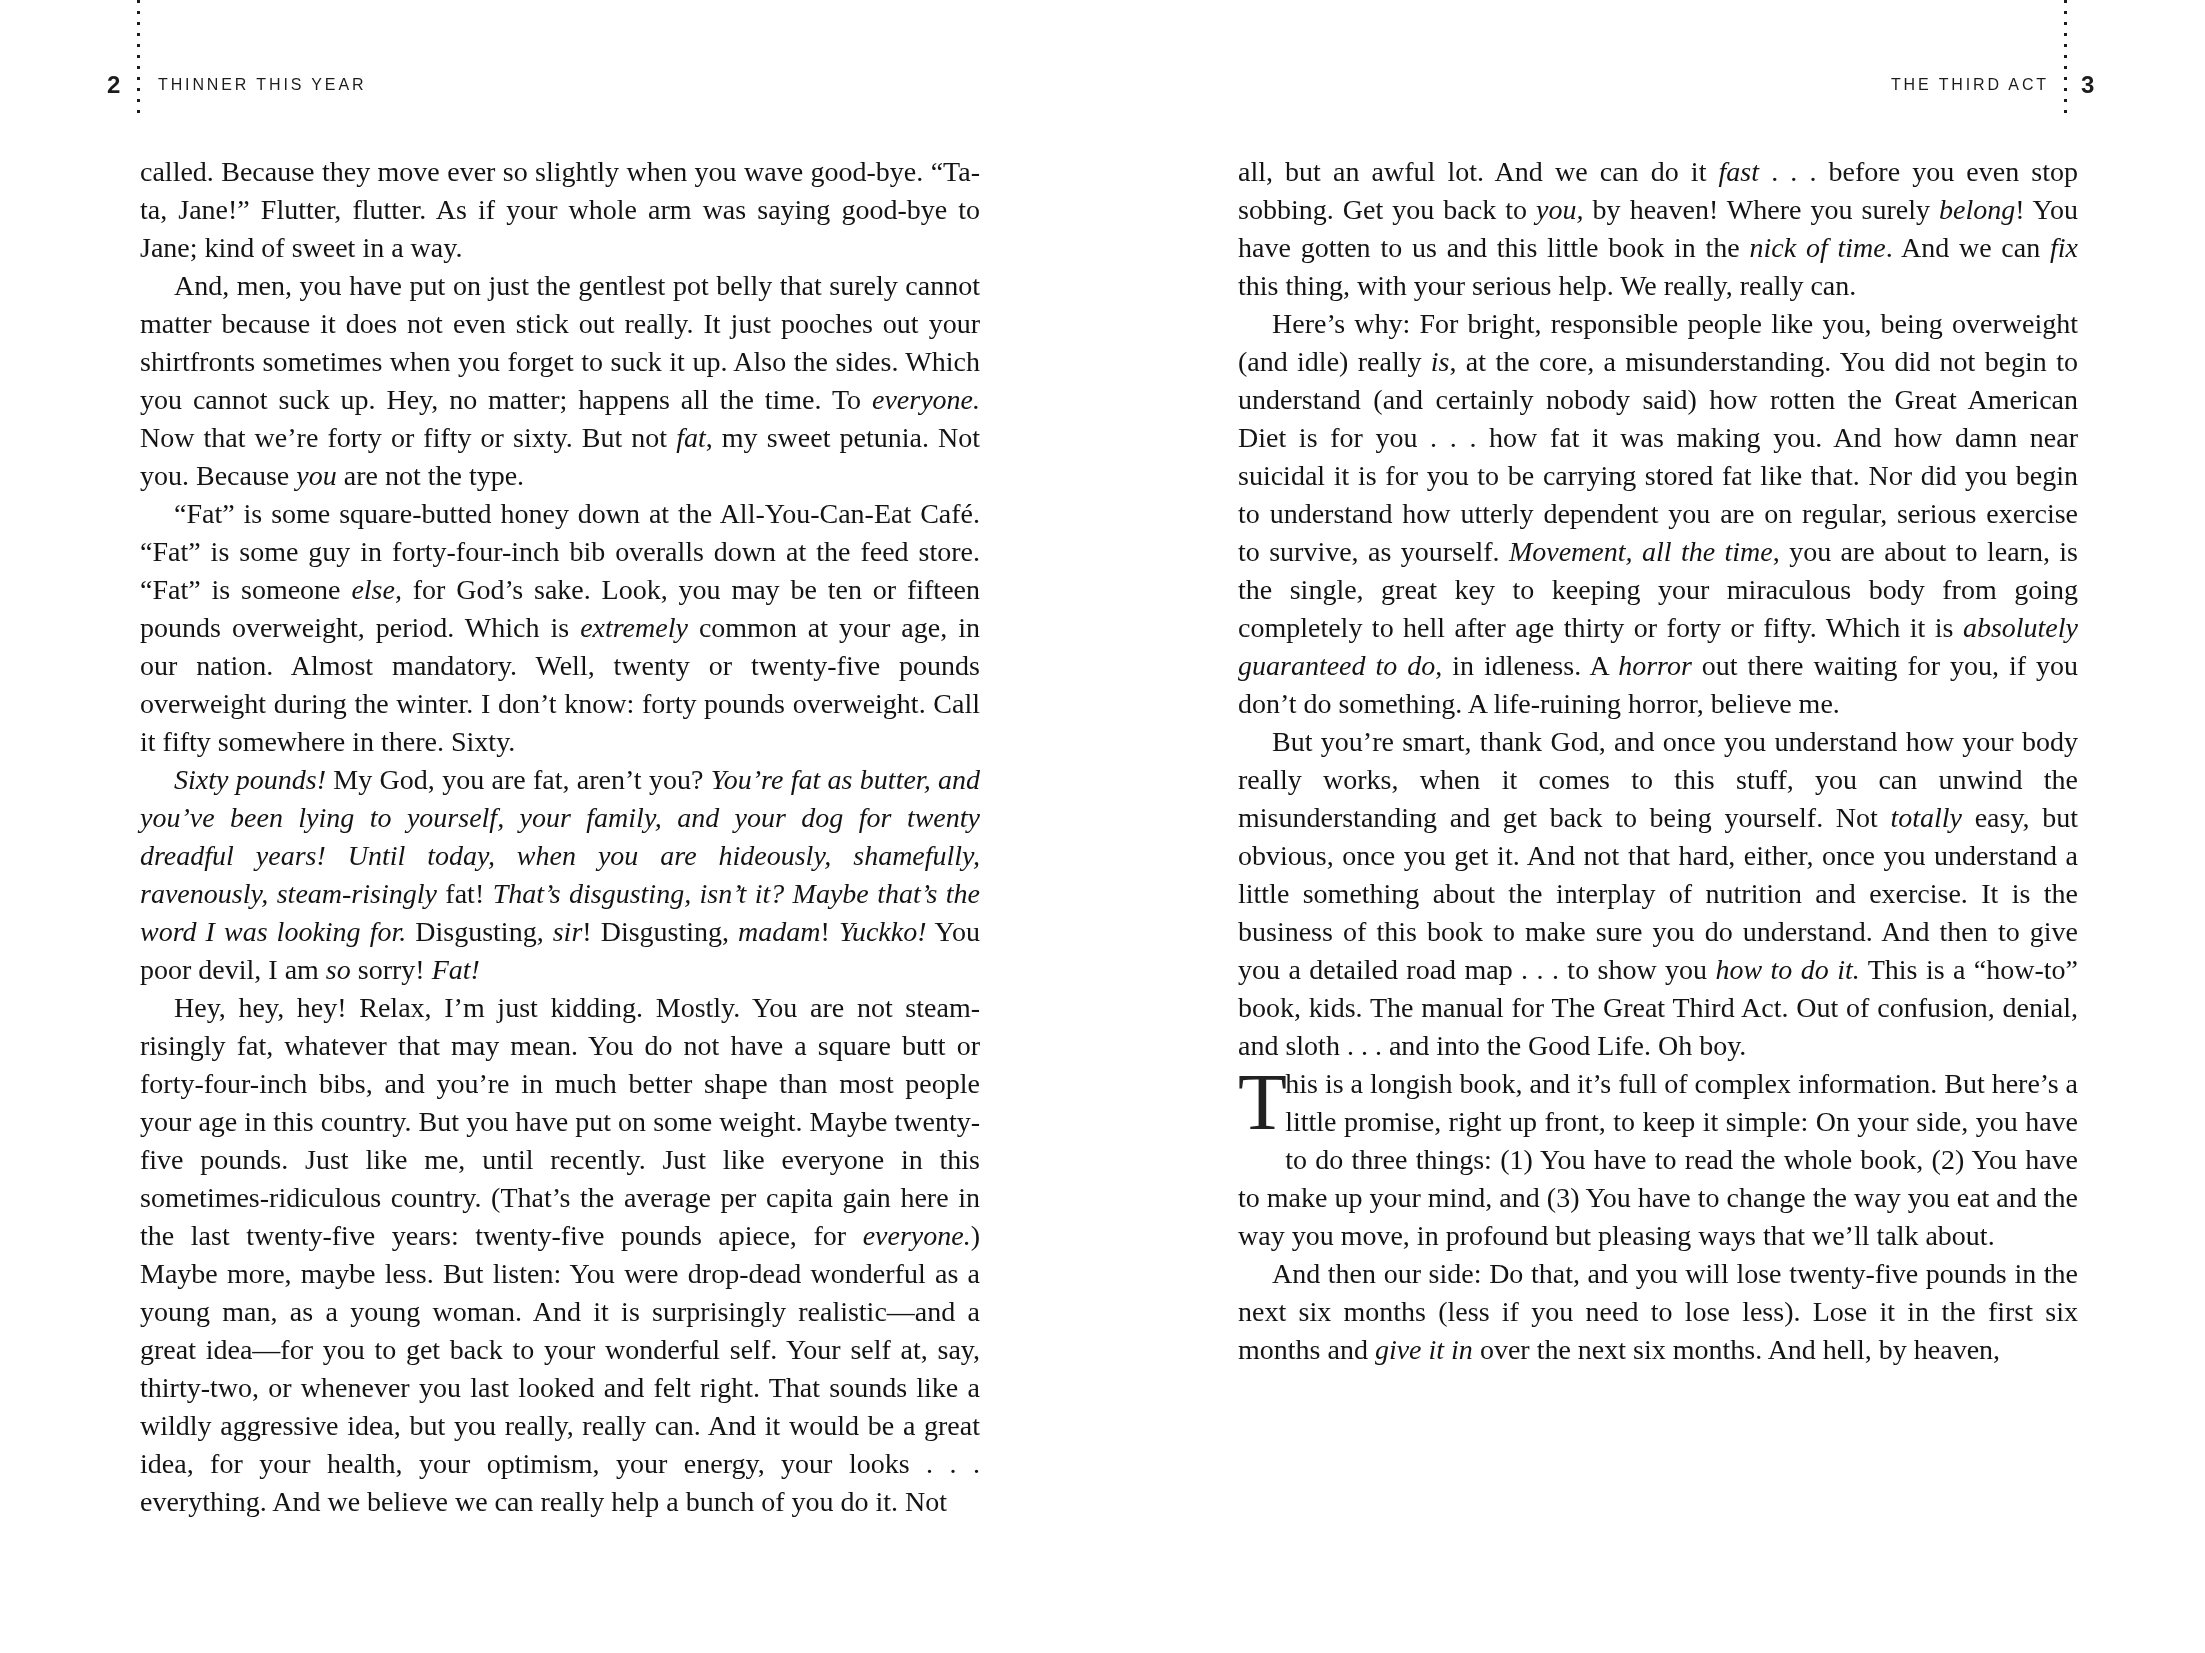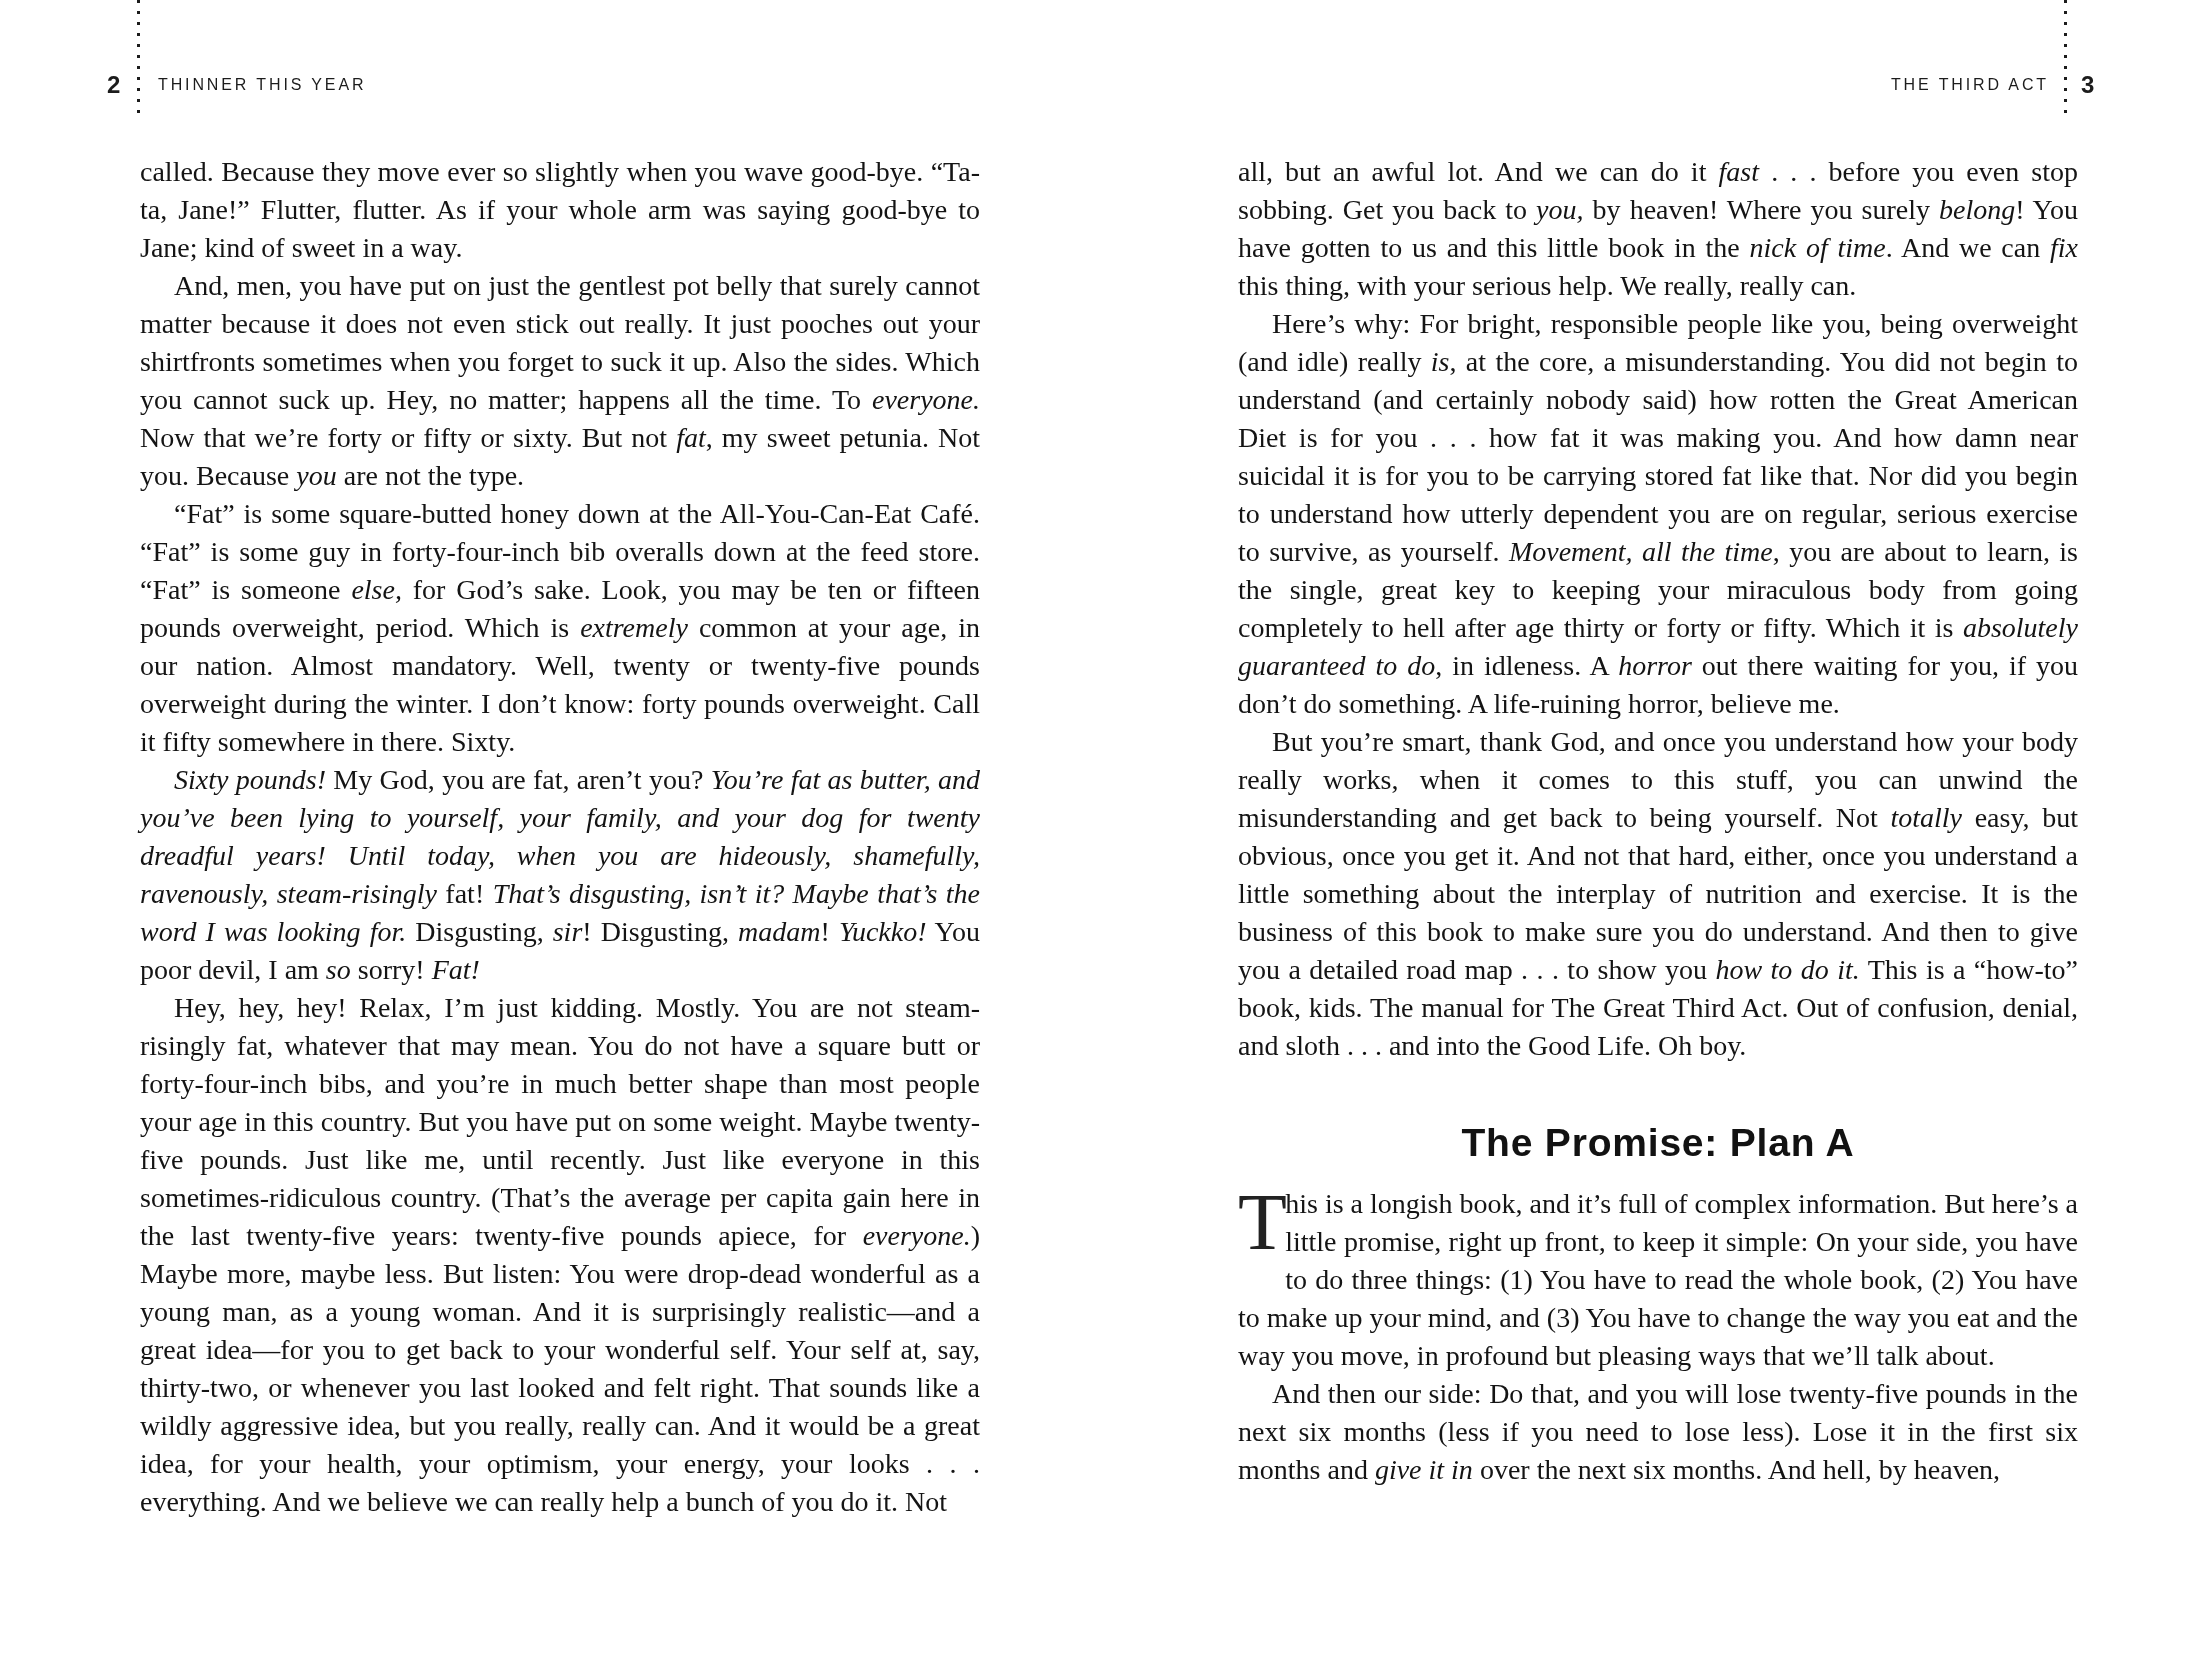--- a/index.html
+++ b/index.html
@@ -76,21 +76,20 @@
       <p class="para indent"><span class="it">Sixty pounds!</span><span> My God, you are fat, aren’t you? </span><span class="it">You’re fat as butter, and you’ve been lying to yourself, your family, and your dog for twenty dreadful years! Until today, when you are hideously, shamefully, ravenously, steam-risingly </span><span>fat! </span><span class="it">That’s disgusting, isn’t it? Maybe that’s the word I was looking for.</span><span> Disgusting, </span><span class="it">sir</span><span>! Disgusting, </span><span class="it">madam</span><span>! </span><span class="it">Yuckko!</span><span> You poor devil, I am </span><span class="it">so</span><span> sorry! </span><span class="it">Fat!</span></p>
       <p class="para indent"><span>Hey, hey, hey! Relax, I’m just kidding. Mostly. You are not steam-risingly fat, whatever that may mean. You do not have a square butt or forty-four-inch bibs, and you’re in much better shape than most people your age in this country. But you have put on some weight. Maybe twenty-five pounds. Just like me, until recently. Just like everyone in this sometimes-ridiculous country. (That’s the average per capita gain here in the last twenty-five years: twenty-five pounds apiece, for </span><span class="it">everyone.</span><span>) Maybe more, maybe less. But listen: You were drop-dead wonderful as a young man, as a young woman. And it is surprisingly realistic—and a great idea—for you to get back to your wonderful self. Your self at, say, thirty-two, or whenever you last looked and felt right. That sounds like a wildly aggressive idea, but you really, really can. And it would be a great idea, for your health, your optimism, your energy, your looks . . . everything. And we believe we can really help a bunch of you do it. Not</span></p>
     </div>
 
   <div class="col right">
     <div>
         <p class="para"><span>all, but an awful lot. And we can do it </span><span class="it">fast</span><span> . . . before you even stop sobbing. Get you back to </span><span class="it">you,</span><span> by heaven! Where you surely </span><span class="it">belong</span><span>! You have gotten to us and this little book in the </span><span class="it">nick of time</span><span>. And we can </span><span class="it">fix</span><span> this thing, with your serious help. We really, really can.</span></p>
         <p class="para indent"><span>Here’s why: For bright, responsible people like you, being overweight (and idle) really </span><span class="it">is</span><span>, at the core, a misunderstanding. You did not begin to understand (and certainly nobody said) how rotten the Great American Diet is for you . . . how fat it was making you. And how damn near suicidal it is for you to be carrying stored fat like that. Nor did you begin to understand how utterly dependent you are on regular, serious exercise to survive, as yourself. </span><span class="it">Movement, all the time</span><span>, you are about to learn, is the single, great key to keeping your miraculous body from going completely to hell after age thirty or forty or fifty. Which it is </span><span class="it">absolutely guaranteed to do</span><span>, in idleness. A </span><span class="it">horror</span><span> out there waiting for you, if you don’t do something. A life-ruining horror, believe me.</span></p>
         <p class="para indent"><span>But you’re smart, thank God, and once you understand how your body really works, when it comes to this stuff, you can unwind the misunderstanding and get back to being yourself. Not </span><span class="it">totally</span><span> easy, but obvious, once you get it. And not that hard, either, once you understand a little something about the interplay of nutrition and exercise. It is the business of this book to make sure you do understand. And then to give you a detailed road map . . . to show you </span><span class="it">how to do it.</span><span> This is a “how-to” book, kids. The manual for The Great Third Act. Out of confusion, denial, and sloth . . . and into the Good Life. Oh boy.</span></p>
       </div>
-    <h2 class="section-heading">The Promise: Plan A</h2>
     <div>
         <p class="para"><span class="dropcap">T</span><span>his is a longish book, and it’s full of complex information. But here’s a little promise, right up front, to keep it simple: On your side, you have to do three things: (1) You have to read the whole book, (2) You have to make up your mind, and (3) You have to change the way you eat and the way you move, in profound but pleasing ways that we’ll talk about.</span></p>
         <p class="para indent"><span>And then our side: Do that, and you will lose twenty-five pounds in the next six months (less if you need to lose less). Lose it in the first six months and </span><span class="it">give it in</span><span> over the next six months. And hell, by heaven,</span></p>
       </div>
   </div>
 
 </div>
 
 
 </body></html>

